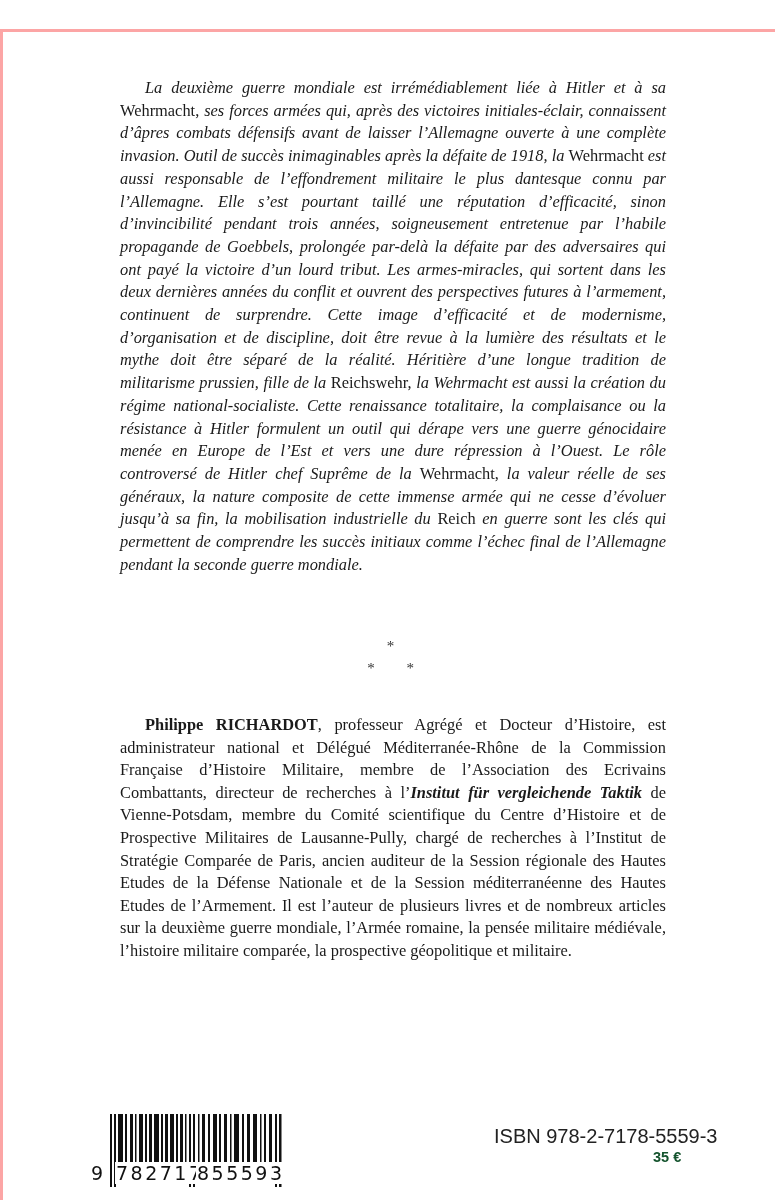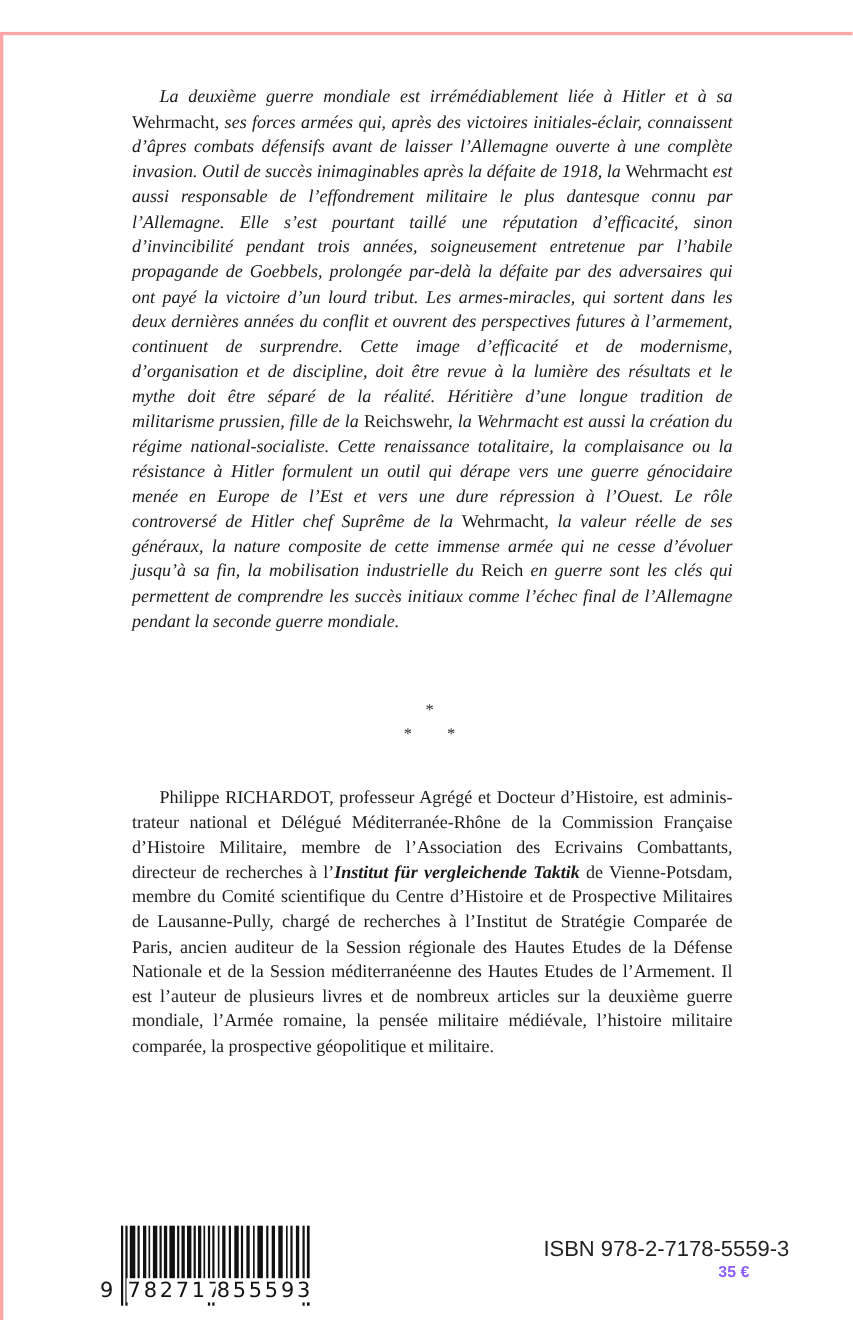--- a/index.html
+++ b/index.html
@@ -11,21 +11,21 @@
   .text-block {
     position: absolute; left: 117px; width: 546px;
     font-family: "Liberation Serif", "DejaVu Serif", serif;
     font-size: 16.4px; line-height: 22.7px; color: #1a1a1a;
     text-align: justify; hyphens: manual;
   }
   .summary { top: 45px; font-style: italic; }
   .summary p, .bio p { margin: 0; text-indent: 25px; }
   .summary .upright { font-style: normal; }
   .bio { top: 682px; font-style: normal; line-height: 22.6px; }
-  .bio .name { font-weight: normal; }
+  .bio .name { font-weight: bold; }
   .bio em { font-style: italic; font-weight: bold; }
   .asterism {
     position: absolute; left: 0; width: 775px; top: 603px;
     font-family: "Liberation Serif", serif; font-size: 15px; color: #333;
     text-align: center; line-height: 22px;
   }
   .asterism .row2 { letter-spacing: 14px; padding-left: 14px; }
   .barcode {
     position: absolute; left: 88px; top: 1082px; width: 205px; height: 75px;
   }
@@ -38,21 +38,21 @@
   .d-g1 { left: 112px; top: 1130px; background: #fff; padding: 0 1px; }
   .d-g2 { left: 193px; top: 1130px; background: #fff; padding: 0 1px; }
   .isbn {
     position: absolute; left: 491px; top: 1093px;
     font-family: "Liberation Sans", sans-serif; font-size: 20px; color: #222;
     white-space: nowrap;
   }
   .price {
     position: absolute; left: 650px; top: 1117px;
     font-family: "Liberation Sans", sans-serif; font-size: 14.5px;
-    font-weight: bold; color: #8b5cf6; white-space: nowrap;
+    font-weight: bold; color: #14532d; white-space: nowrap;
   }
 </style>
 </head>
 <body>
 
 <div class="page">
 
   <div class="text-block summary">
     <p><span>La deuxième guerre mondiale est irrémédiablement liée à Hitler et à sa </span><span class="upright">Wehrmacht,</span><span> ses forces armées qui, après des victoires initiales-éclair, connaissent d’âpres combats défensifs avant de laisser l’Allemagne ouverte à une complète invasion. Outil de succès inimaginables après la défaite de 1918, la </span><span class="upright">Wehrmacht</span><span> est aussi responsable de l’effondrement militaire le plus dantesque connu par l’Allemagne. Elle s’est pourtant taillé une réputation d’efficacité, sinon d’invincibilité pendant trois années, soigneusement entre­tenue par l’habile propagande de Goebbels, prolongée par-delà la défaite par des adversaires qui ont payé la victoire d’un lourd tribut. Les armes-miracles, qui sortent dans les deux dernières années du conflit et ouvrent des perspectives futures à l’armement, continuent de surprendre. Cette image d’efficacité et de modernisme, d’organisation et de discipline, doit être revue à la lumière des résultats et le mythe doit être séparé de la réalité. Héritière d’une longue tradition de militarisme prussien, fille de la </span><span class="upright">Reichswehr,</span><span> la Wehrmacht est aussi la création du régime national-socialiste. Cette renais­sance totalitaire, la complaisance ou la résistance à Hitler formulent un outil qui dérape vers une guerre génocidaire menée en Europe de l’Est et vers une dure répression à l’Ouest. Le rôle controversé de Hitler chef Suprême de la </span><span class="upright">Wehrmacht,</span><span> la valeur réelle de ses généraux, la nature composite de cette immense armée qui ne cesse d’évoluer jusqu’à sa fin, la mobilisation indus­trielle du </span><span class="upright">Reich</span><span> en guerre sont les clés qui permettent de comprendre les suc­cès initiaux comme l’échec final de l’Allemagne pendant la seconde guerre mondiale.</span></p>
   </div>

